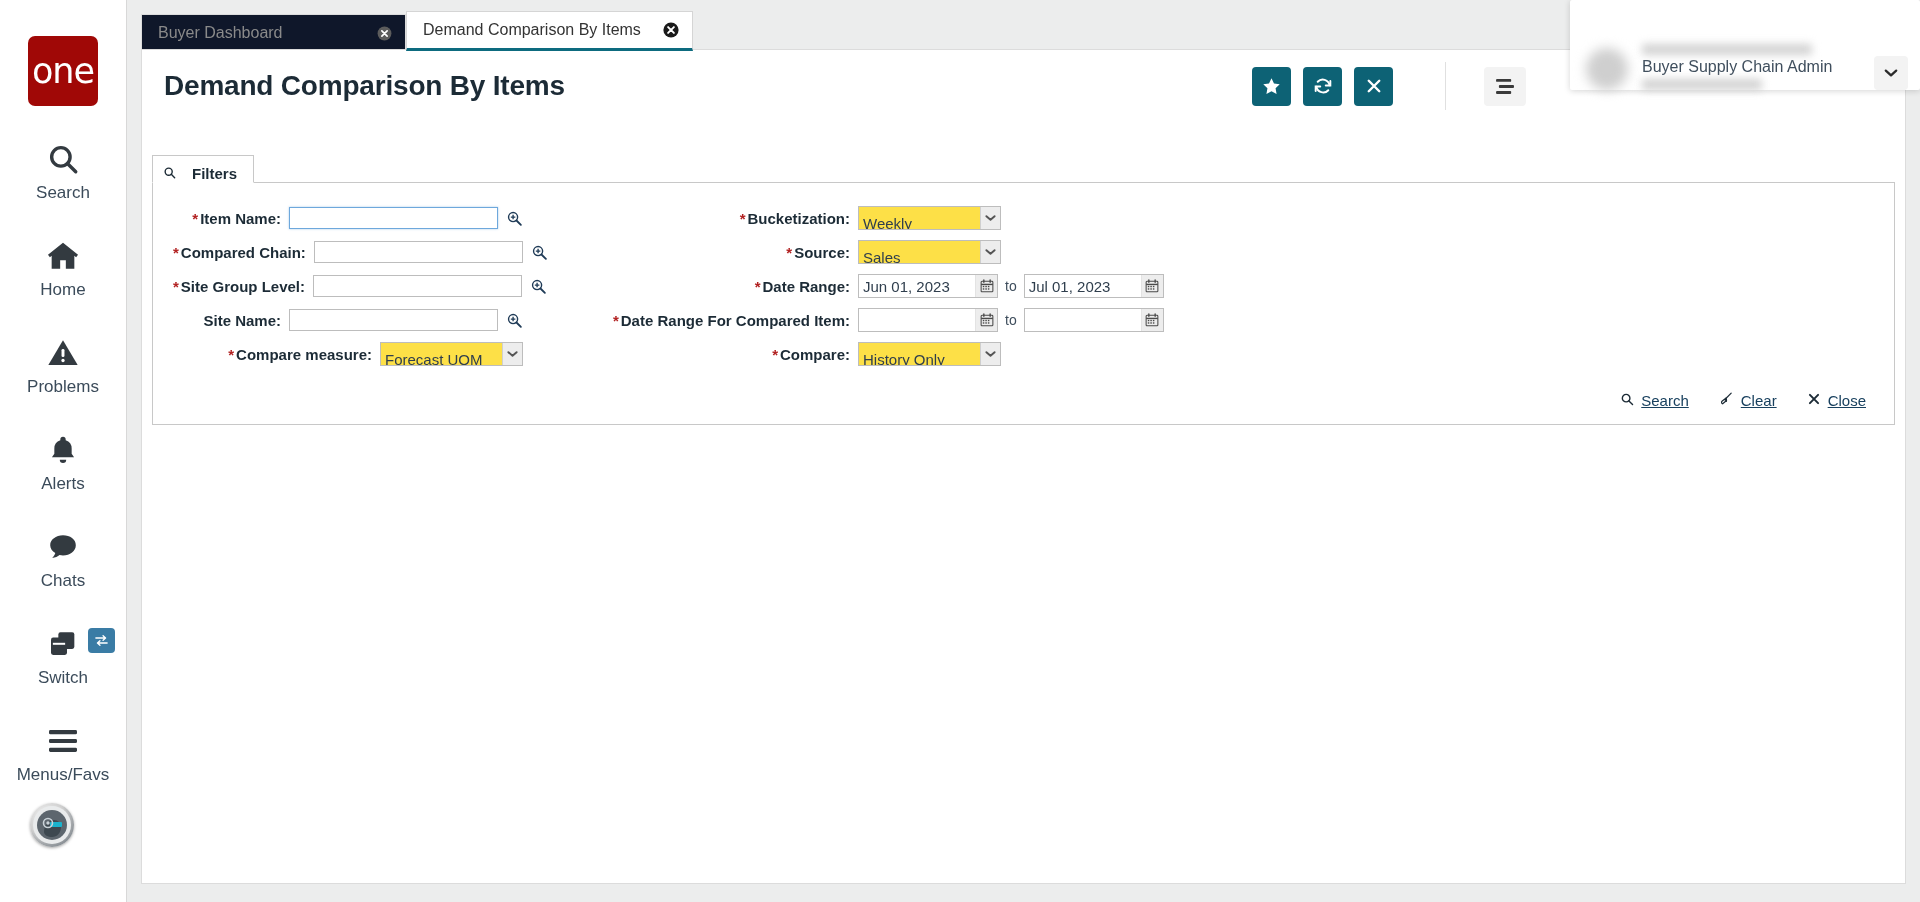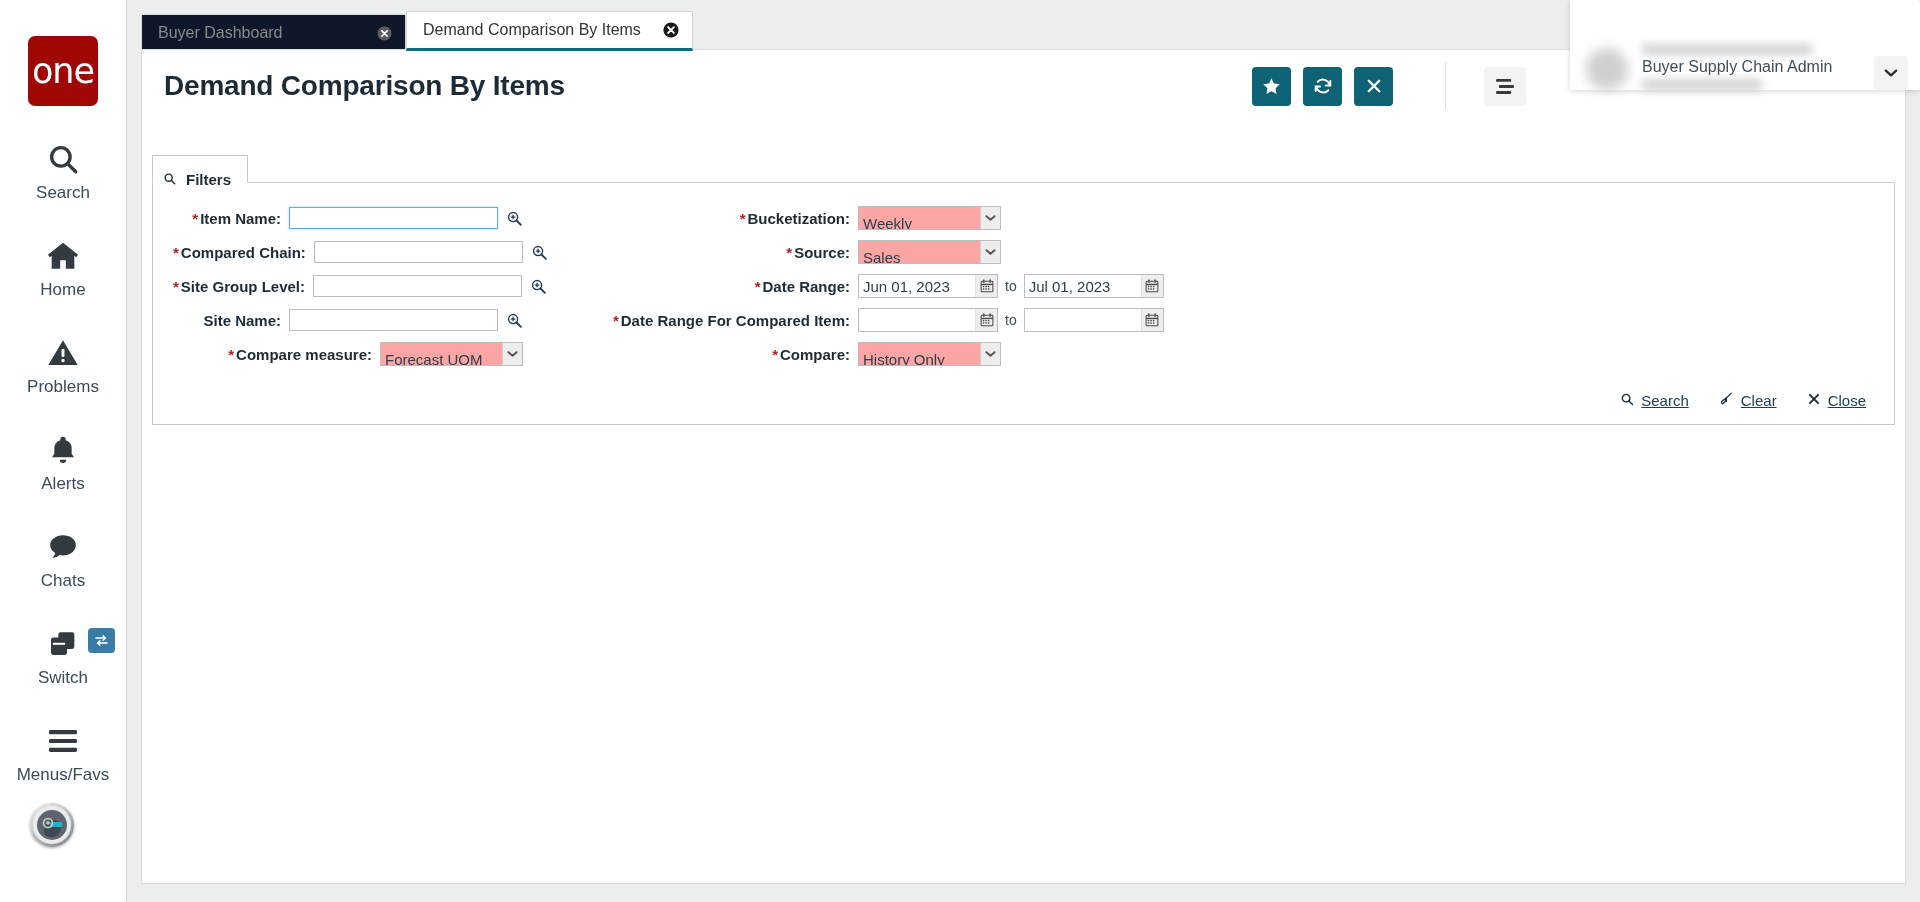--- a/index.html
+++ b/index.html
@@ -127,22 +127,22 @@
   .user-caret {
     width: 34px; height: 34px; border-radius: 4px; background: #f3f3f3;
     display: flex; align-items: center; justify-content: center; cursor: pointer;
     flex: 0 0 34px;
   }
 
   
   .filters-wrap { position: absolute; left: 10px; right: 10px; top: 105px; }
   .filters-tabbar { display: flex; align-items: flex-end; height: 28px; border-bottom: 1px solid #c8c8c8; }
   .filters-tab {
-    height: 28px; padding: 15px 16px 0 10px;
-    display: flex; gap: 10px;
+    height: 28px; padding: 8px 16px 0 10px;
+    display: flex; align-items: center; gap: 16px;
     background: #fff; border: 1px solid #c8c8c8; border-bottom: 1px solid #fff;
     font-size: 15px; font-weight: bold; color: #1c2b36; cursor: pointer;
     position: relative; top: 1px;
   }
   .filters-body { border: 1px solid #c8c8c8; border-top: none; padding: 18px 20px 14px 20px; background: #fff; }
 
   .grid { display: grid; grid-template-columns: 350px 1fr; column-gap: 0px; }
   .frow { display: flex; align-items: center; height: 34px; }
   .flabel {
     font-size: 15px; font-weight: bold; color: #1c2b36;
@@ -159,21 +159,21 @@
     font-family: "Liberation Sans", sans-serif;
   }
   input.tin.focused { border: 1px solid #6ea8dc; box-shadow: 0 0 2px rgba(110,168,220,.6); }
   input.tin:read-only { background: #fff; }
 
   .lookup-icon { margin-left: 8px; cursor: pointer; display:flex; align-items:center; }
 
   .selwrap { position: relative; width: 143px; height: 24px; }
   select.sel {
     width: 143px; height: 24px; font-size: 15px; color: #2f3e4d;
-    border: 1px solid #bdbdbd; background: #fca5a5; padding: 8px 22px 0 4px;
+    border: 1px solid #bdbdbd; background: #fde047; padding: 8px 22px 0 4px;
     -webkit-appearance: none; appearance: none; outline: none;
     font-family: "Liberation Sans", sans-serif; cursor: pointer;
   }
   .sel-arrow {
     position: absolute; right: 1px; top: 1px; width: 20px; height: 22px;
     background: #ededed; border-left: 1px solid #cfcfcf;
     display: flex; align-items: center; justify-content: center; pointer-events: none;
   }
 
   .datewrap { position: relative; display: inline-flex; align-items: center; }

